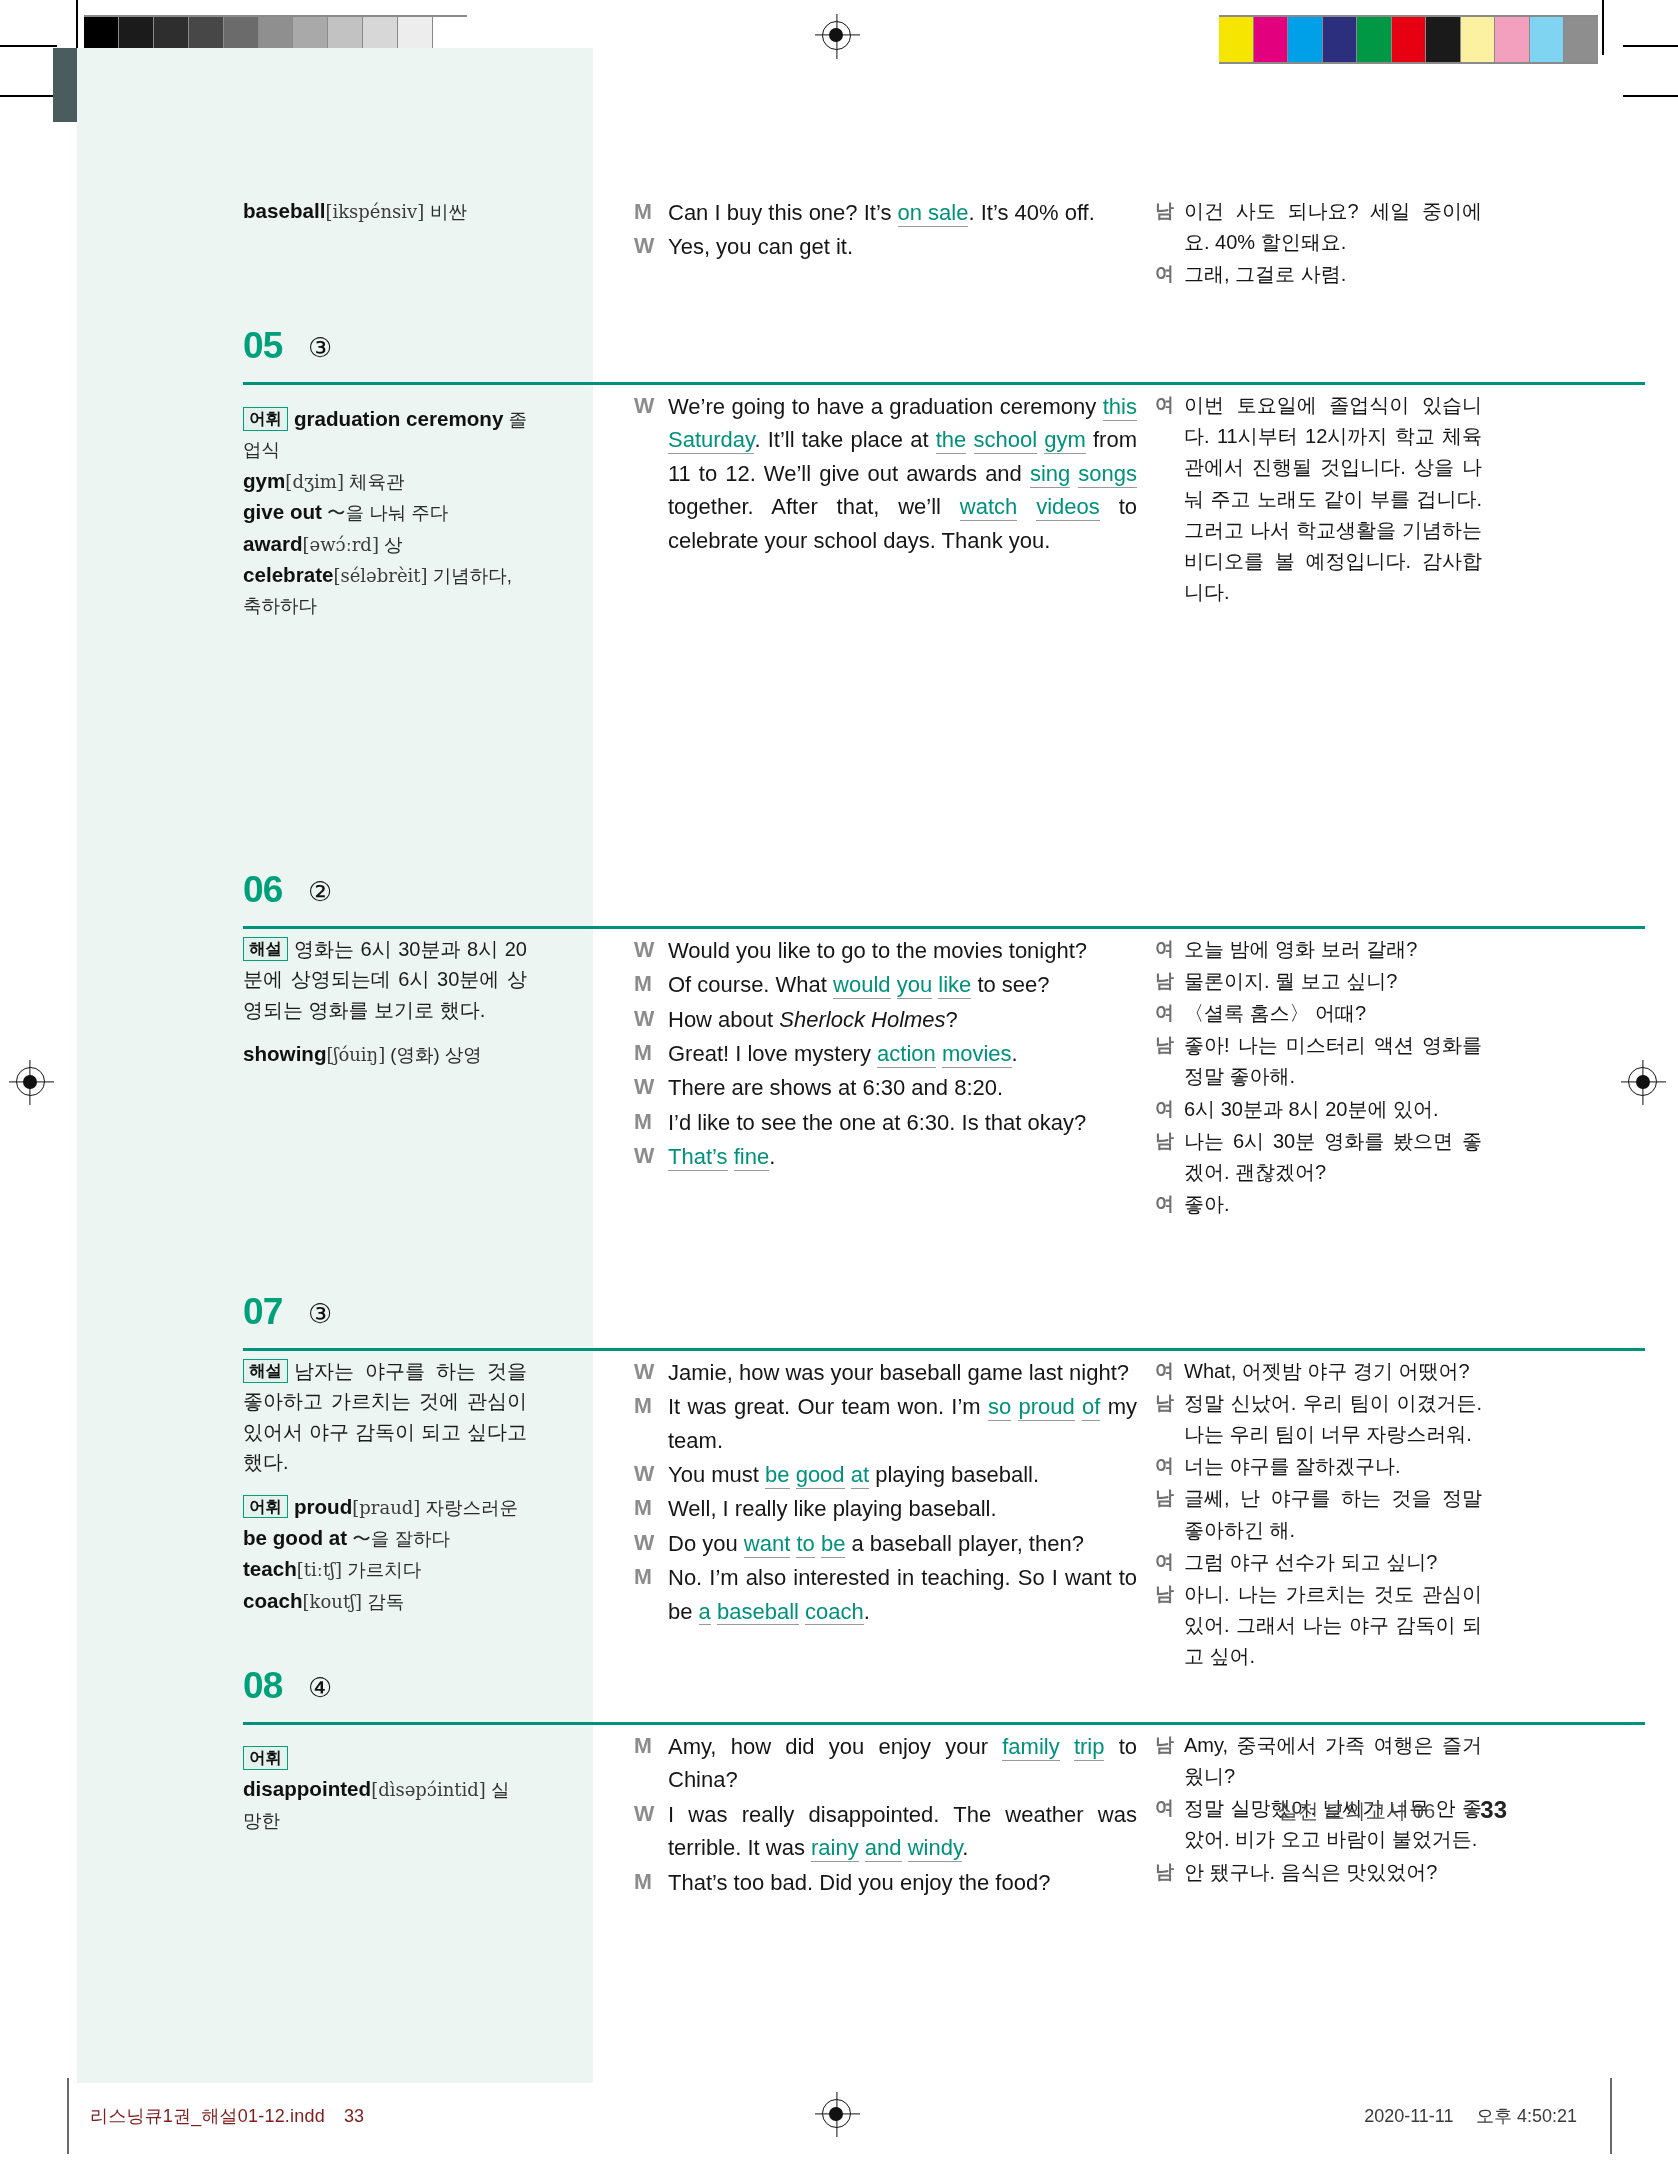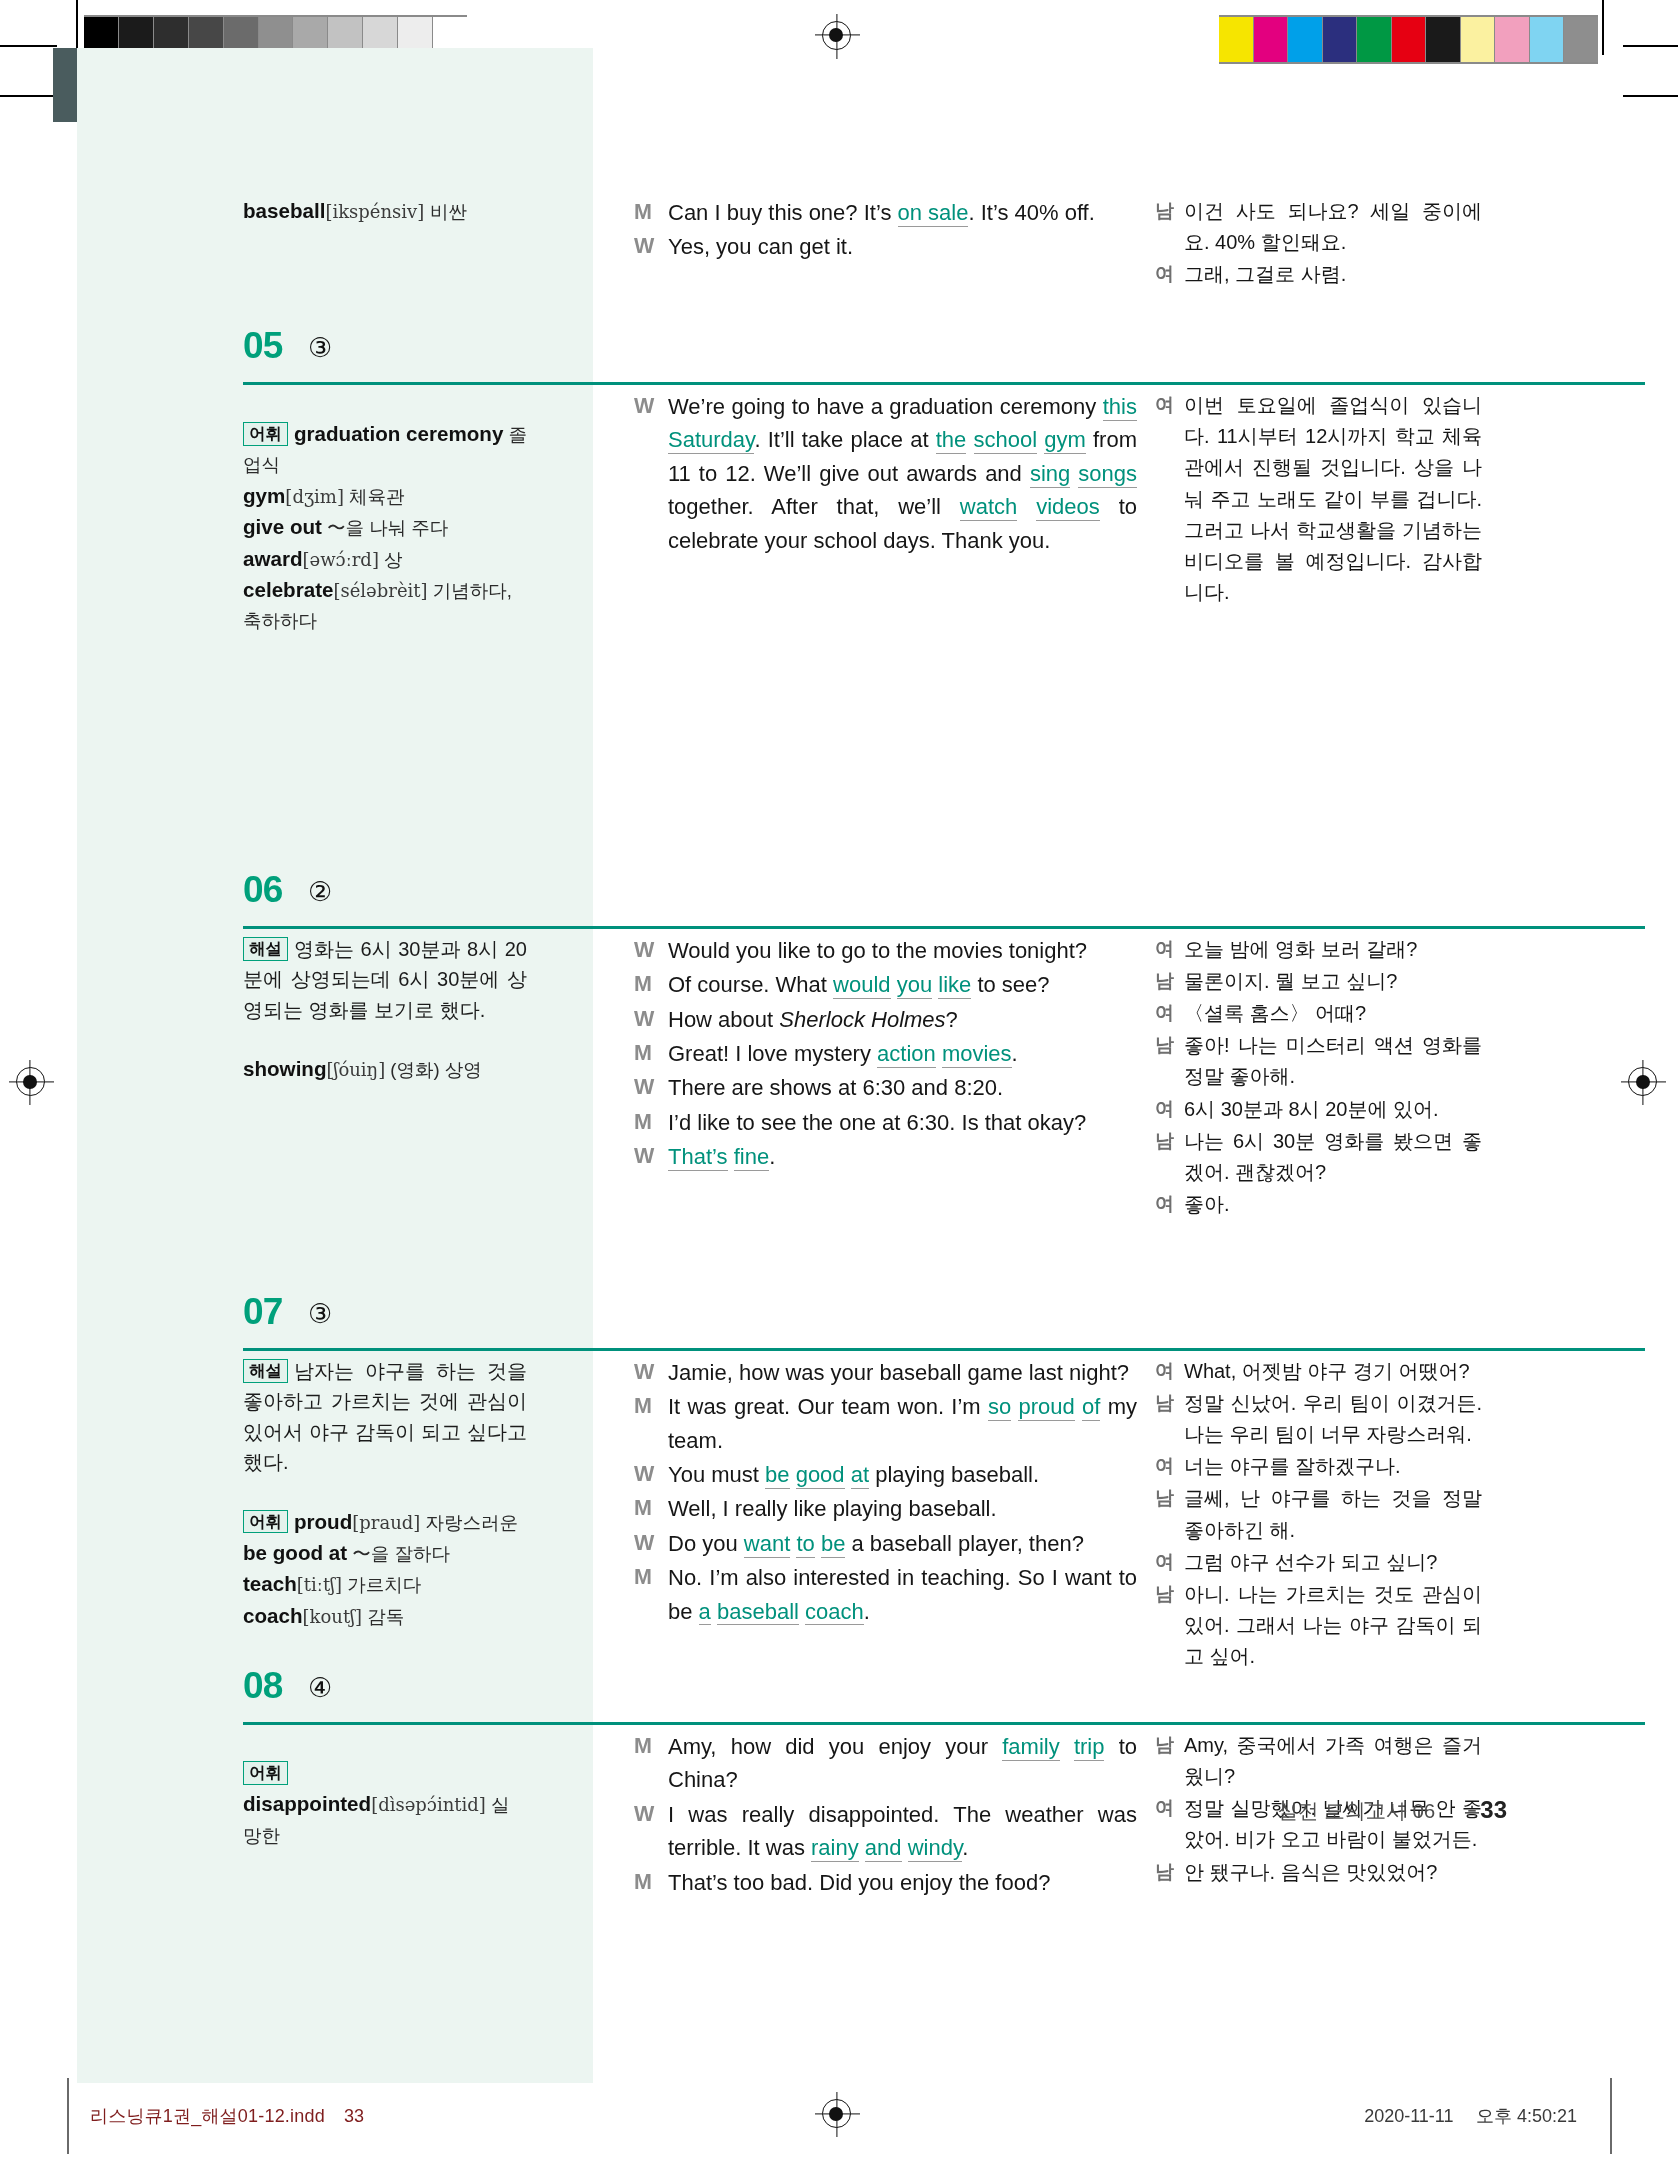--- a/index.html
+++ b/index.html
@@ -101,21 +101,21 @@
     border: 1.4px solid #00a07b;
     color: #111;
     font-size: 16.3px;
     font-weight: bold;
     padding: 0.9px 5.2px 1.7px 5.2px;
     line-height: 1.15;
     margin-right: 6px;
     vertical-align: 1.7px;
     background: #e3f2ec;
   }
-  .vocab-block { margin-top: 28px; }
+  .vocab-block { margin-top: 13px; }
   .vocab-line { text-align: left; }
   .w-en { font-weight: bold; font-size: 20.6px; color: #111; }
   .w-ipa {
     font-family: "DejaVu Serif", serif;
     font-size: 18px; color: #3b3b3b;
   }
   .w-ko { font-size: 18.5px; color: #2a2a2a; }
 
   
   .col-script {

